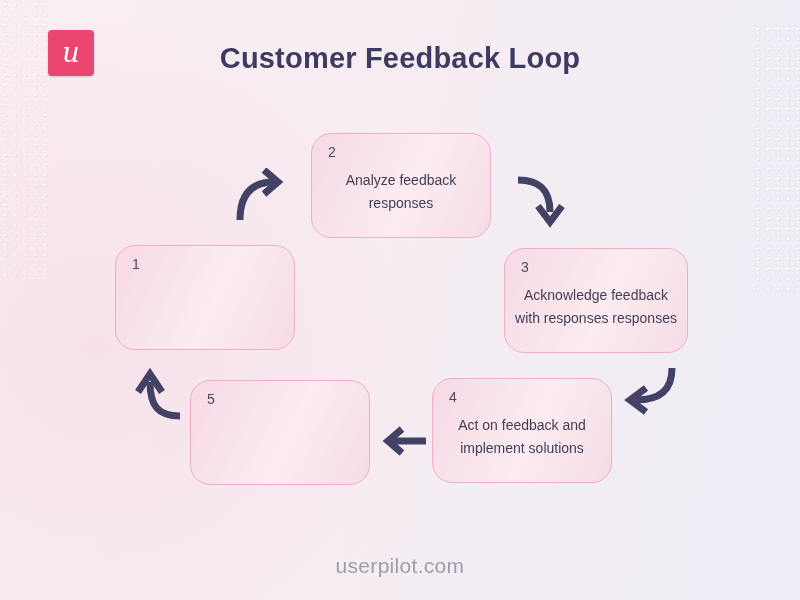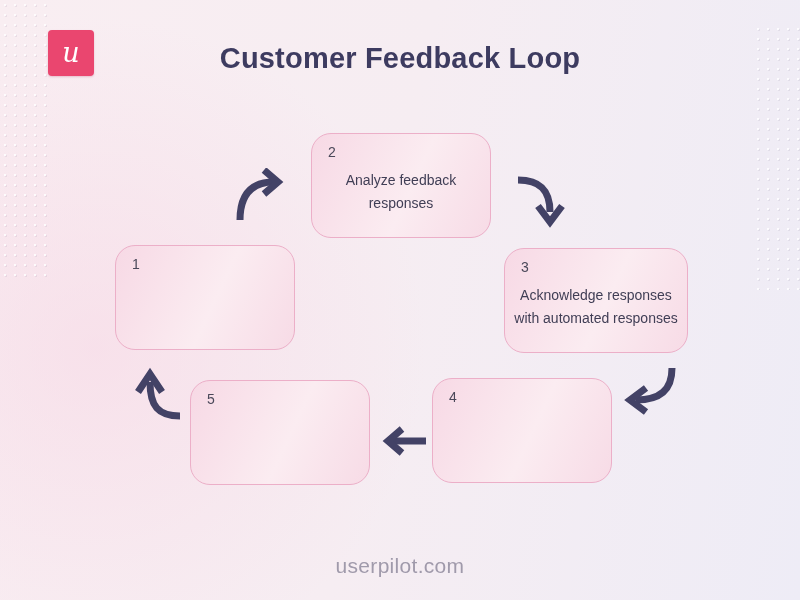--- a/index.html
+++ b/index.html
@@ -107,25 +107,26 @@
     <span class="step-num">1</span>
   </div>
 
   <div class="step box2">
     <span class="step-num">2</span>
     <p class="step-label">Analyze feedback responses</p>
   </div>
 
   <div class="step box3">
     <span class="step-num">3</span>
-    <p class="step-label">Acknowledge responses with automated responses</p>
+    <p class="step-label">Acknowledge feedback with responses responses</p>
   </div>
 
   <div class="step box4">
     <span class="step-num">4</span>
+    <p class="step-label">Act on feedback and implement solutions</p>
   </div>
 
   <div class="step box5">
     <span class="step-num">5</span>
   </div>
 
   <svg class="arrow a12" width="64" height="56" viewBox="0 0 64 56">
     <path d="M10,52 C10,26 22,14 44,14" stroke="#434266"></path>
     <polyline points="34,2 48,14 34,26" stroke="#434266"></polyline>
   </svg>

